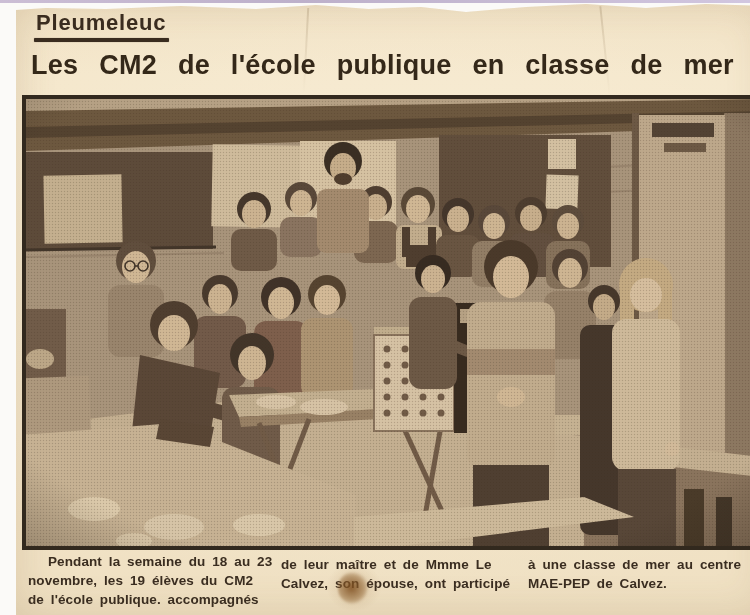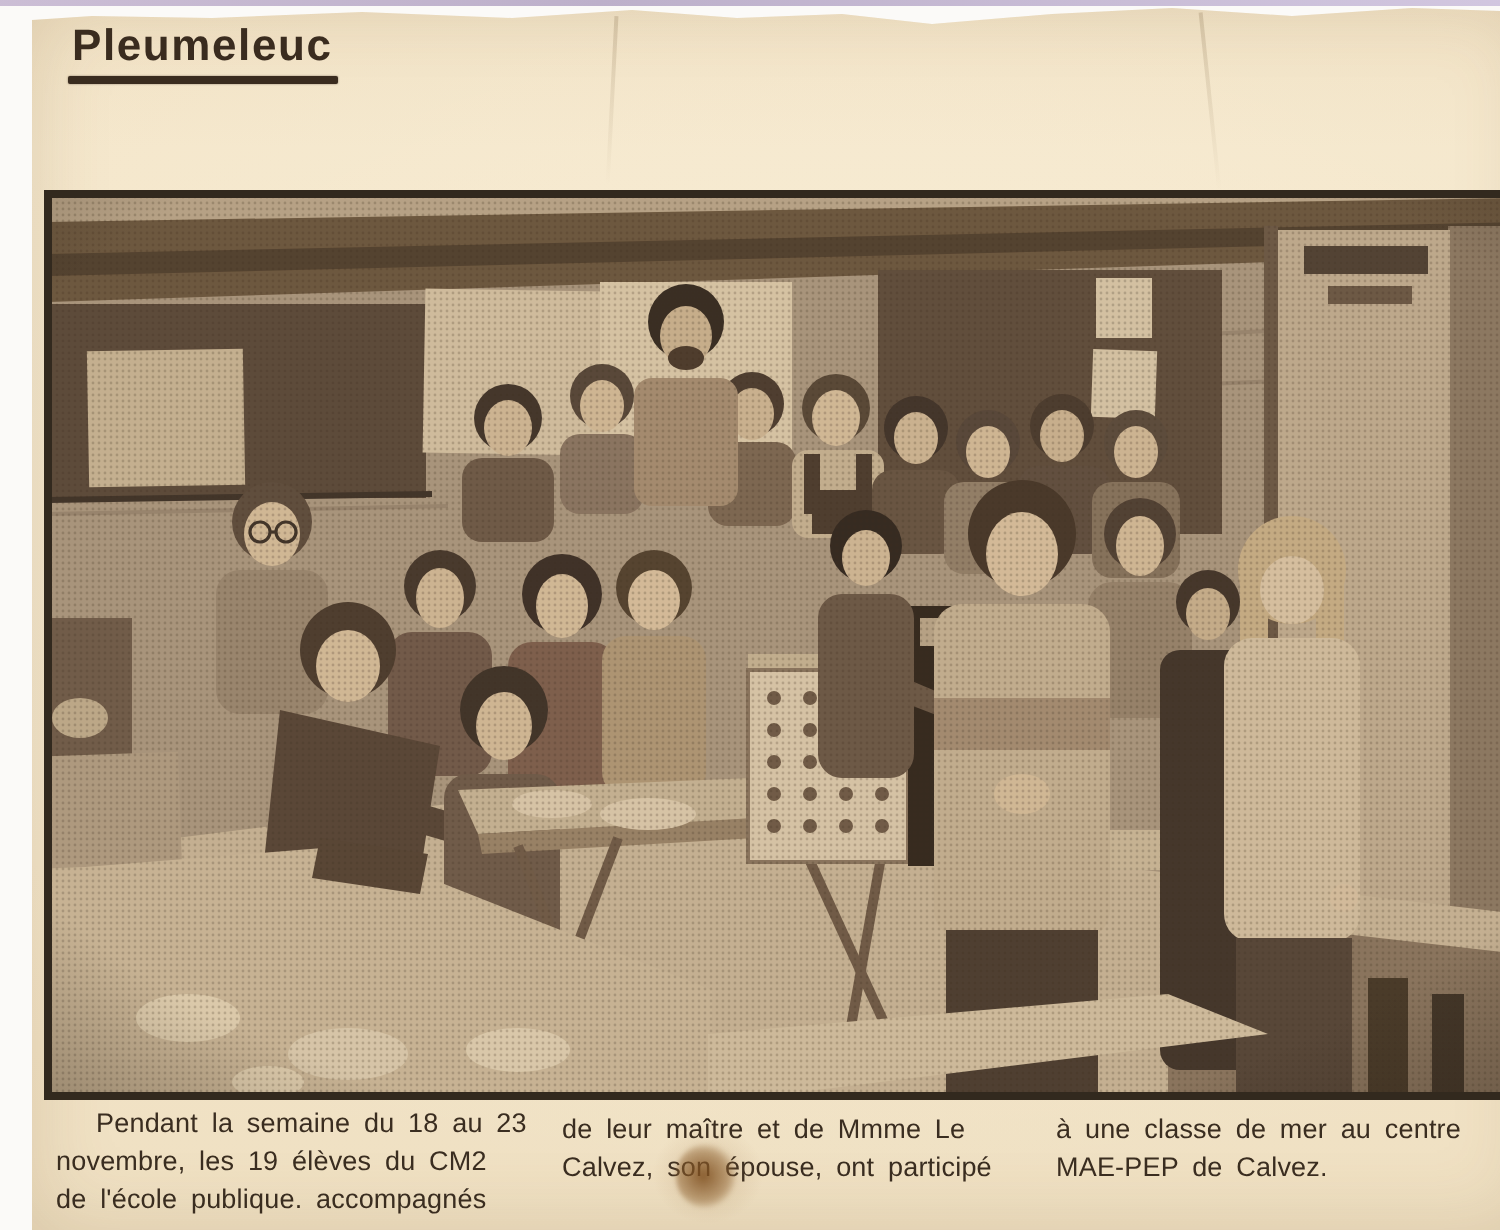--- a/index.html
+++ b/index.html
@@ -21,21 +21,21 @@
         letter-spacing:.8px;color:#3a2c1f;white-space:pre;}
   .masthead-rule{position:absolute;left:18px;top:38px;width:135px;height:4px;background:#3a2c1f;
         border-radius:1px;box-shadow:0 0 1px rgba(58,44,31,.6);}
   .headline{position:absolute;left:15px;top:50px;margin:0;font-size:27px;font-weight:bold;
         color:#342819;letter-spacing:.3px;word-spacing:13px;white-space:pre;}
   .photo{position:absolute;left:8px;top:97px;width:736px;height:451px;margin:0;
         background:#ab9880;outline:2px solid #32291e;}
   .photo svg{display:block;width:736px;height:451px;}
   .caption{position:absolute;left:0;top:552px;width:750px;color:#3a2d20;}
   .col{position:absolute;margin:0;font-size:13.5px;line-height:19px;word-spacing:3px;
-        letter-spacing:.1px;white-space:pre;}
+        letter-spacing:.1px;white-space:pre;font-weight:bold;}
   .col1{left:12px;top:0;text-indent:20px;}
   .col2{left:265px;top:3px;}
   .col3{left:512px;top:3px;}
   .stain{position:absolute;left:322px;top:572px;width:30px;height:32px;border-radius:50% 45% 55% 50%;
         background:radial-gradient(ellipse at 45% 50%, rgba(125,78,30,.85), rgba(140,95,45,.45) 55%, rgba(140,95,45,0) 75%);
         filter:blur(1px);}
   .stain-halo{position:absolute;left:310px;top:562px;width:56px;height:50px;border-radius:50%;
         background:radial-gradient(rgba(150,105,55,.22), rgba(150,105,55,0) 70%);}
 </style>
 </head>
@@ -44,20 +44,21 @@
 <div class="page">
   <div class="scan-top-line"></div>
 
   <div class="clipping">
     <div class="crease c1"></div>
     <div class="crease c2"></div>
 
     <div class="masthead">Pleumeleuc</div>
     <div class="masthead-rule"></div>
 
+    <h1 class="headline">Les CM2 de l'école publique en classe de mer</h1>
 
     <figure class="photo" aria-label="Photo de classe sépia : les 19 élèves de CM2 et leur maître réunis dans la salle de classe autour d'une table d'objets rapportés de la mer">
       <svg viewBox="0 0 736 451">
         <defs>
           <pattern id="halftone" width="3" height="3" patternUnits="userSpaceOnUse">
             <circle cx="1.5" cy="1.5" r="0.7" fill="rgba(56,42,28,0.22)"></circle>
           </pattern>
           <radialGradient id="vig" cx="50%" cy="45%" r="75%">
             <stop offset="0%" stop-color="rgba(40,30,20,0)"></stop>
             <stop offset="80%" stop-color="rgba(40,30,20,0)"></stop>

